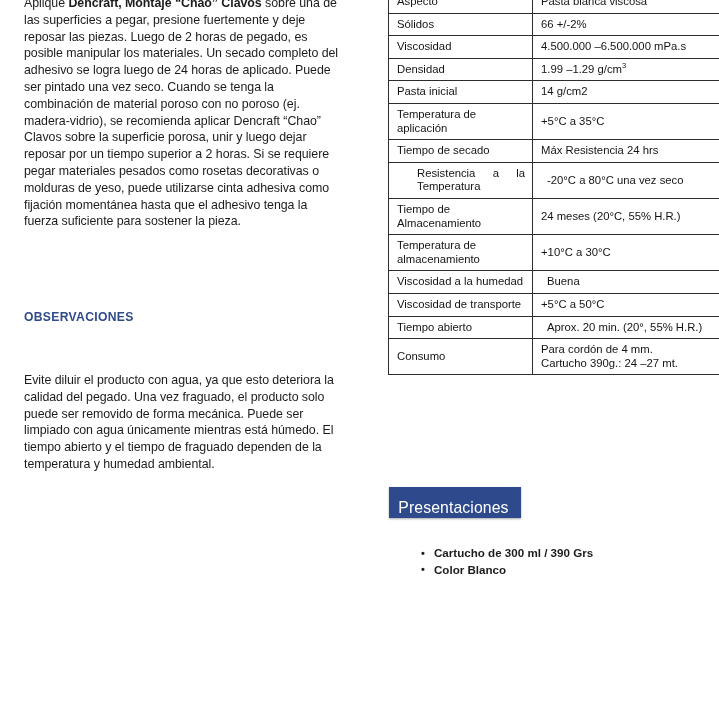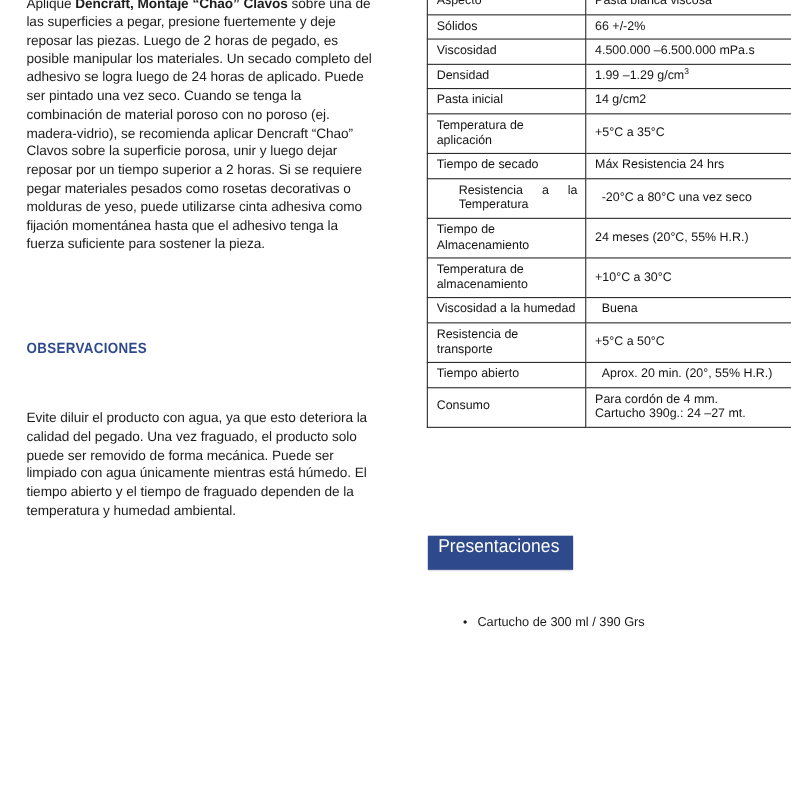--- a/index.html
+++ b/index.html
@@ -103,42 +103,43 @@
   
   .pres-badge {
     position: absolute;
     left: 389px;
     top: 487px;
     width: 132px;
     height: 31px;
     background: #2f4a8c;
     box-shadow: 0 1px 2px rgba(0,0,0,0.35);
     display: flex;
-    align-items: flex-start;
+    align-items: flex-end;
   }
   .pres-badge span {
     font-family: "Liberation Sans Narrow", "Liberation Sans", sans-serif;
     font-size: 17px;
     color: #ffffff;
     padding-left: 10px;
     letter-spacing: 0.1px;
     transform: scaleX(0.93);
     transform-origin: left center;
     white-space: nowrap;
   }
   .pres-list {
     position: absolute;
     left: 412px;
-    top: 558px;
+    top: 545px;
     margin: 0;
     padding: 0 0 0 22px;
     list-style: none;
     font-size: 11.6px;
     line-height: 16.5px;
     color: #1c1c1c;
+    font-weight: bold;
   }
   .pres-list li {
     position: relative;
   }
   .pres-list li::before {
     content: "\2022";
     position: absolute;
     left: -13px;
     top: -0.5px;
     font-size: 11px;
@@ -198,21 +199,21 @@
     </tr>
     <tr>
       <td class="k">Temperatura de almacenamiento</td>
       <td class="v">+10°C a 30°C</td>
     </tr>
     <tr>
       <td class="k">Viscosidad a la humedad</td>
       <td class="v ind">Buena</td>
     </tr>
     <tr>
-      <td class="k">Resistencia de transporte</td>
+      <td class="k">Viscosidad de transporte</td>
       <td class="v">+5°C a 50°C</td>
     </tr>
     <tr>
       <td class="k">Tiempo abierto</td>
       <td class="v ind">Aprox. 20 min. (20°, 55% H.R.)</td>
     </tr>
     <tr>
       <td class="k">Consumo</td>
       <td class="v">
         <div>Para cordón de 4 mm.</div>
@@ -221,13 +222,14 @@
     </tr>
   </tbody>
 </table>
 
 <div class="pres-badge">
   <span>Presentaciones</span>
 </div>
 
 <ul class="pres-list">
   <li>Cartucho de 300 ml / 390 Grs</li>
+  <li>Color Blanco</li>
 </ul>
 
 </body></html>

